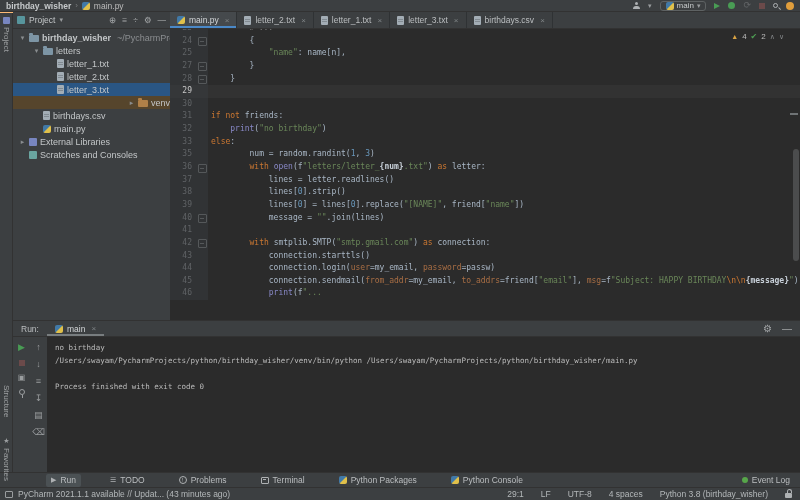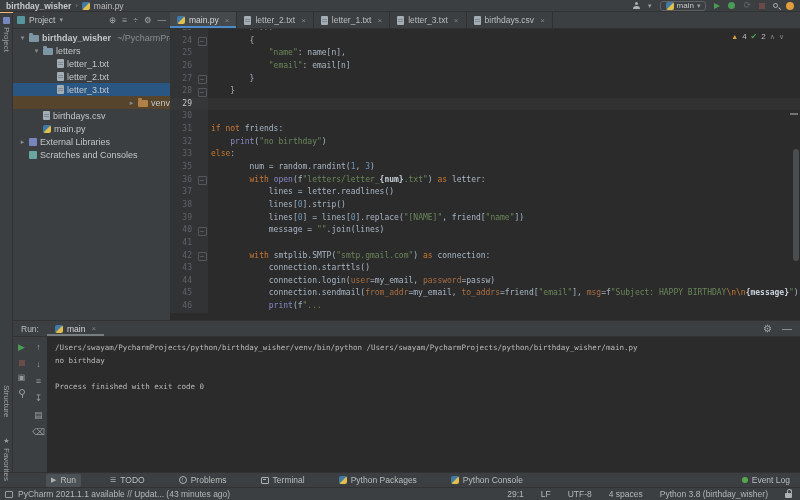--- a/index.html
+++ b/index.html
@@ -285,21 +285,20 @@
           <span class="arrow"></span>
           <span class="scr-ic"></span>
           <span>Scratches and Consoles</span>
         </div>
       </div>
     <div class="editor">
       <div class="clines" id="clines">
           <div class="cline"><span class="gnum">23</span><span class="foldc"></span><span class="ctext"><span class="tk-c">        # ...</span></span></div>
           <div class="cline"><span class="gnum">24</span><span class="foldc on"></span><span class="ctext"><span class="tk-d">        {</span></span></div>
           <div class="cline"><span class="gnum">25</span><span class="foldc"></span><span class="ctext"><span class="tk-d">            </span><span class="tk-s">"name"</span><span class="tk-d">: name[n],</span></span></div>
-          <div class="cline"><span class="gnum">26</span><span class="foldc"></span><span class="ctext"><span class="tk-d">            </span><span class="tk-s">"email"</span><span class="tk-d">: email[n]</span></span></div>
           <div class="cline"><span class="gnum">27</span><span class="foldc on"></span><span class="ctext"><span class="tk-d">        }</span></span></div>
           <div class="cline"><span class="gnum">28</span><span class="foldc on"></span><span class="ctext"><span class="tk-d">    }</span></span></div>
           <div class="cline cur"><span class="gnum">29</span><span class="foldc"></span><span class="ctext"></span></div>
           <div class="cline"><span class="gnum">30</span><span class="foldc"></span><span class="ctext"></span></div>
           <div class="cline"><span class="gnum">31</span><span class="foldc"></span><span class="ctext"><span class="tk-k">if </span><span class="tk-k">not </span><span class="tk-d">friends:</span></span></div>
           <div class="cline"><span class="gnum">32</span><span class="foldc"></span><span class="ctext"><span class="tk-d">    </span><span class="tk-b">print</span><span class="tk-d">(</span><span class="tk-s">"no birthday"</span><span class="tk-d">)</span></span></div>
           <div class="cline"><span class="gnum">33</span><span class="foldc"></span><span class="ctext"><span class="tk-k">else</span><span class="tk-d">:</span></span></div>
           <div class="cline"><span class="gnum">35</span><span class="foldc"></span><span class="ctext"><span class="tk-d">        num = random.randint(</span><span class="tk-n">1</span><span class="tk-d">, </span><span class="tk-n">3</span><span class="tk-d">)</span></span></div>
           <div class="cline"><span class="gnum">36</span><span class="foldc on"></span><span class="ctext"><span class="tk-d">        </span><span class="tk-k">with </span><span class="tk-b">open</span><span class="tk-d">(f</span><span class="tk-s">"letters/letter_</span><span class="tk-fb">{num}</span><span class="tk-s">.txt"</span><span class="tk-d">) </span><span class="tk-k">as </span><span class="tk-d">letter:</span></span></div>
           <div class="cline"><span class="gnum">37</span><span class="foldc"></span><span class="ctext"><span class="tk-d">            lines = letter.readlines()</span></span></div>
@@ -348,22 +347,22 @@
         </div>
       <div class="rtb" id="run-toolbar-right">
           <span>↑</span>
           <span>↓</span>
           <span>≡</span>
           <span>↧</span>
           <span>▤</span>
           <span>⌫</span>
         </div>
       <div class="console" id="console">
+          <div>no birthday</div>
           <div>/Users/swayam/PycharmProjects/python/birthday_wisher/venv/bin/python /Users/swayam/PycharmProjects/python/birthday_wisher/main.py</div>
-          <div>no birthday</div>
           <div></div>
           <div>Process finished with exit code 0</div>
         </div>
     </div>
   </div>
 
   <div class="btoolbar" id="btoolbar">
       <span class="bt-item active">
         <span class="bt-glyph">▶</span>
         <span>Run</span>

